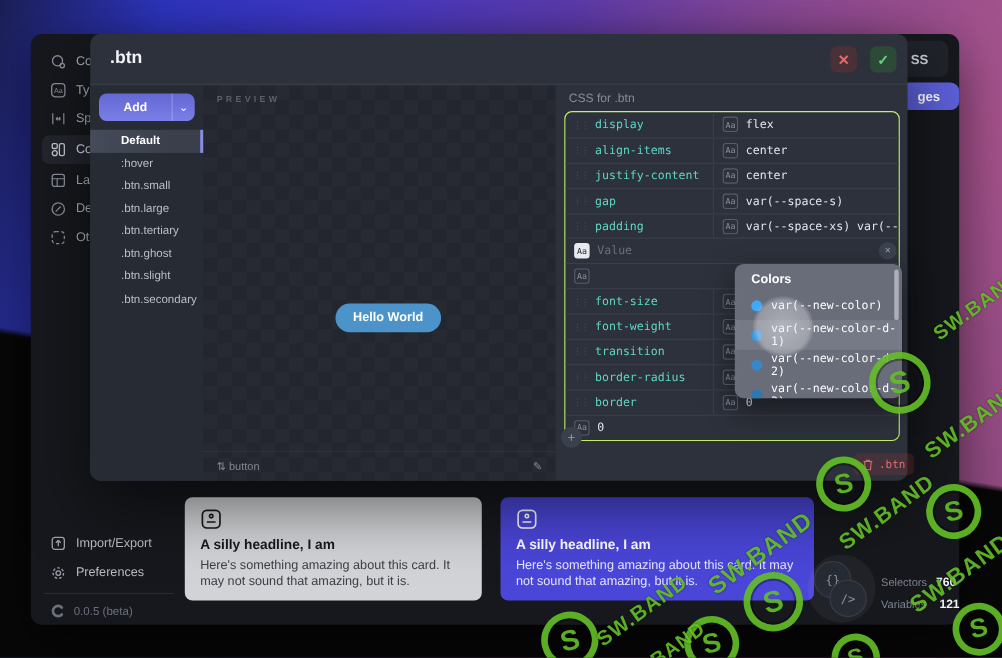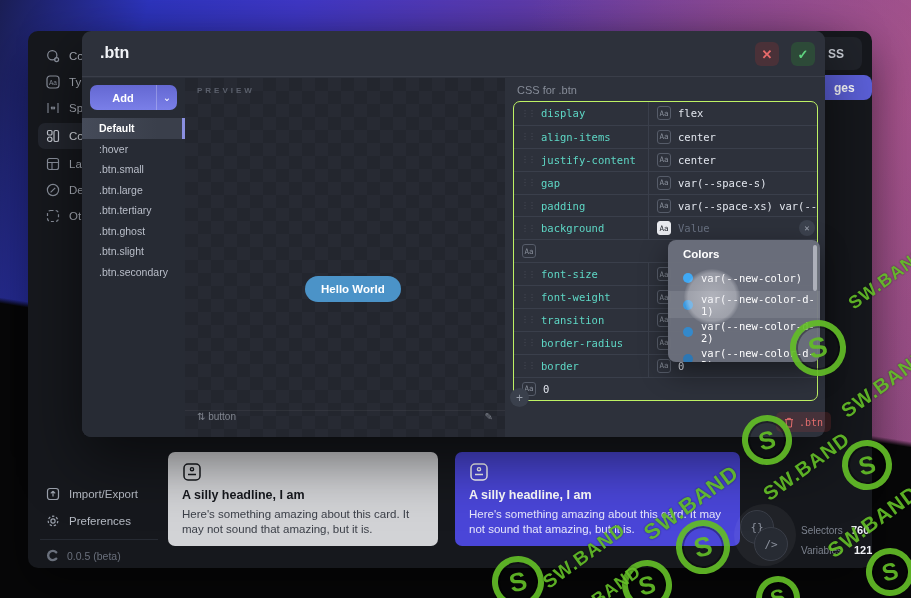--- a/index.html
+++ b/index.html
@@ -59,36 +59,36 @@
            justify-content:center; font-size:13px; font-weight:bold; }
   .btn-x{ background:#4a3138; color:#e86a6a; }
   .btn-ok{ background:#2d4a38; color:#5fd37f; }
 
   .m-left{ left:0; top:47px; width:103px; height:359px; background:#272b34; border-radius:0 0 0 9px; }
   .add-btn{ left:8px; top:7px; width:87px; height:25px; border-radius:7px;
             background:linear-gradient(180deg,#6468d2,#7a7fe8); display:flex; color:#fff; }
   .add-main{ flex:1; display:flex; align-items:center; justify-content:center;
              font-size:11px; font-weight:bold; border-right:1px solid rgba(255,255,255,.25); }
   .add-caret{ width:20px; display:flex; align-items:center; justify-content:center; font-size:10px; }
-  .sel-item{ left:0; width:103px; height:20.5px; display:flex; align-items:center; padding-left:17px;
+  .sel-item{ left:0; width:103px; height:20.5px; display:flex; align-items:center; padding-left:28px;
              font-size:10.5px; color:#b9bec9; }
   .sel-item.active{ background:linear-gradient(90deg,#454b59,#3a3f4b 75%); color:#fff;
                     font-weight:bold; border-right:3px solid #8a8fe0; }
 
   .preview{ left:103px; top:47px; width:320px; height:359px; overflow:hidden;
             background-color:#23262e;
             background-image:
               linear-gradient(45deg,#272a33 25%,transparent 25%,transparent 75%,#272a33 75%),
               linear-gradient(45deg,#272a33 25%,transparent 25%,transparent 75%,#272a33 75%);
             background-size:26px 26px; background-position:0 0,13px 13px; }
   .pv-label{ left:12px; top:8px; font-size:8px; letter-spacing:3px; color:#5b606c; font-weight:bold; }
   .hello-btn{ left:120px; top:198px; height:26px; padding:0 16px; background:#4b93c8; border-radius:13px;
               color:#fff; font-size:11.5px; font-weight:bold; display:flex; align-items:center; }
   .pv-bar{ left:0; bottom:0; width:100%; height:27px; border-top:1px solid rgba(255,255,255,.05);
-           display:flex; align-items:flex-start; justify-content:space-between; padding:0 12px;
+           display:flex; align-items:center; justify-content:space-between; padding:0 12px;
            color:#80858f; font-size:10px; }
 
   .csspanel{ left:423px; top:47px; width:320px; height:252px; }
   .css-head{ left:12px; top:6px; font-size:11px; color:#868c98; }
   .rows{ left:8px; top:23px; width:305px; border:1px solid #bef264; border-radius:7px; overflow:hidden; }
   .css-row{ display:flex; height:22.9px; border-top:1px solid #3a3f4b; }
   .css-row:first-child{ border-top:none; }
   .prop-cell{ width:135px; display:flex; align-items:center; gap:6px; padding-left:7px;
               border-right:1px solid #3a3f4b; }
   .drag{ color:#4c515c; font-size:8px; letter-spacing:-1px; }
@@ -348,24 +348,20 @@
         <div class="prop-cell">
             <span class="drag">⋮⋮</span>
             <span class="prop">padding</span>
           </div>
         <div class="val-cell">
             <span class="aa">Aa</span>
             <span class="val">var(--space-xs) var(--space-m)</span>
           </div>
       </div>
       <div class="css-row">
-        <div class="prop-cell">
-            <span class="drag">⋮⋮</span>
-            <span class="prop">background</span>
-          </div>
         <div class="val-cell">
             <span class="aa lit">Aa</span>
             <span class="val ph">Value</span>
           <span class="clear-btn">
               <span>✕</span>
             </span>
           </div>
       </div>
       <div class="css-row">
         <div class="val-cell">

